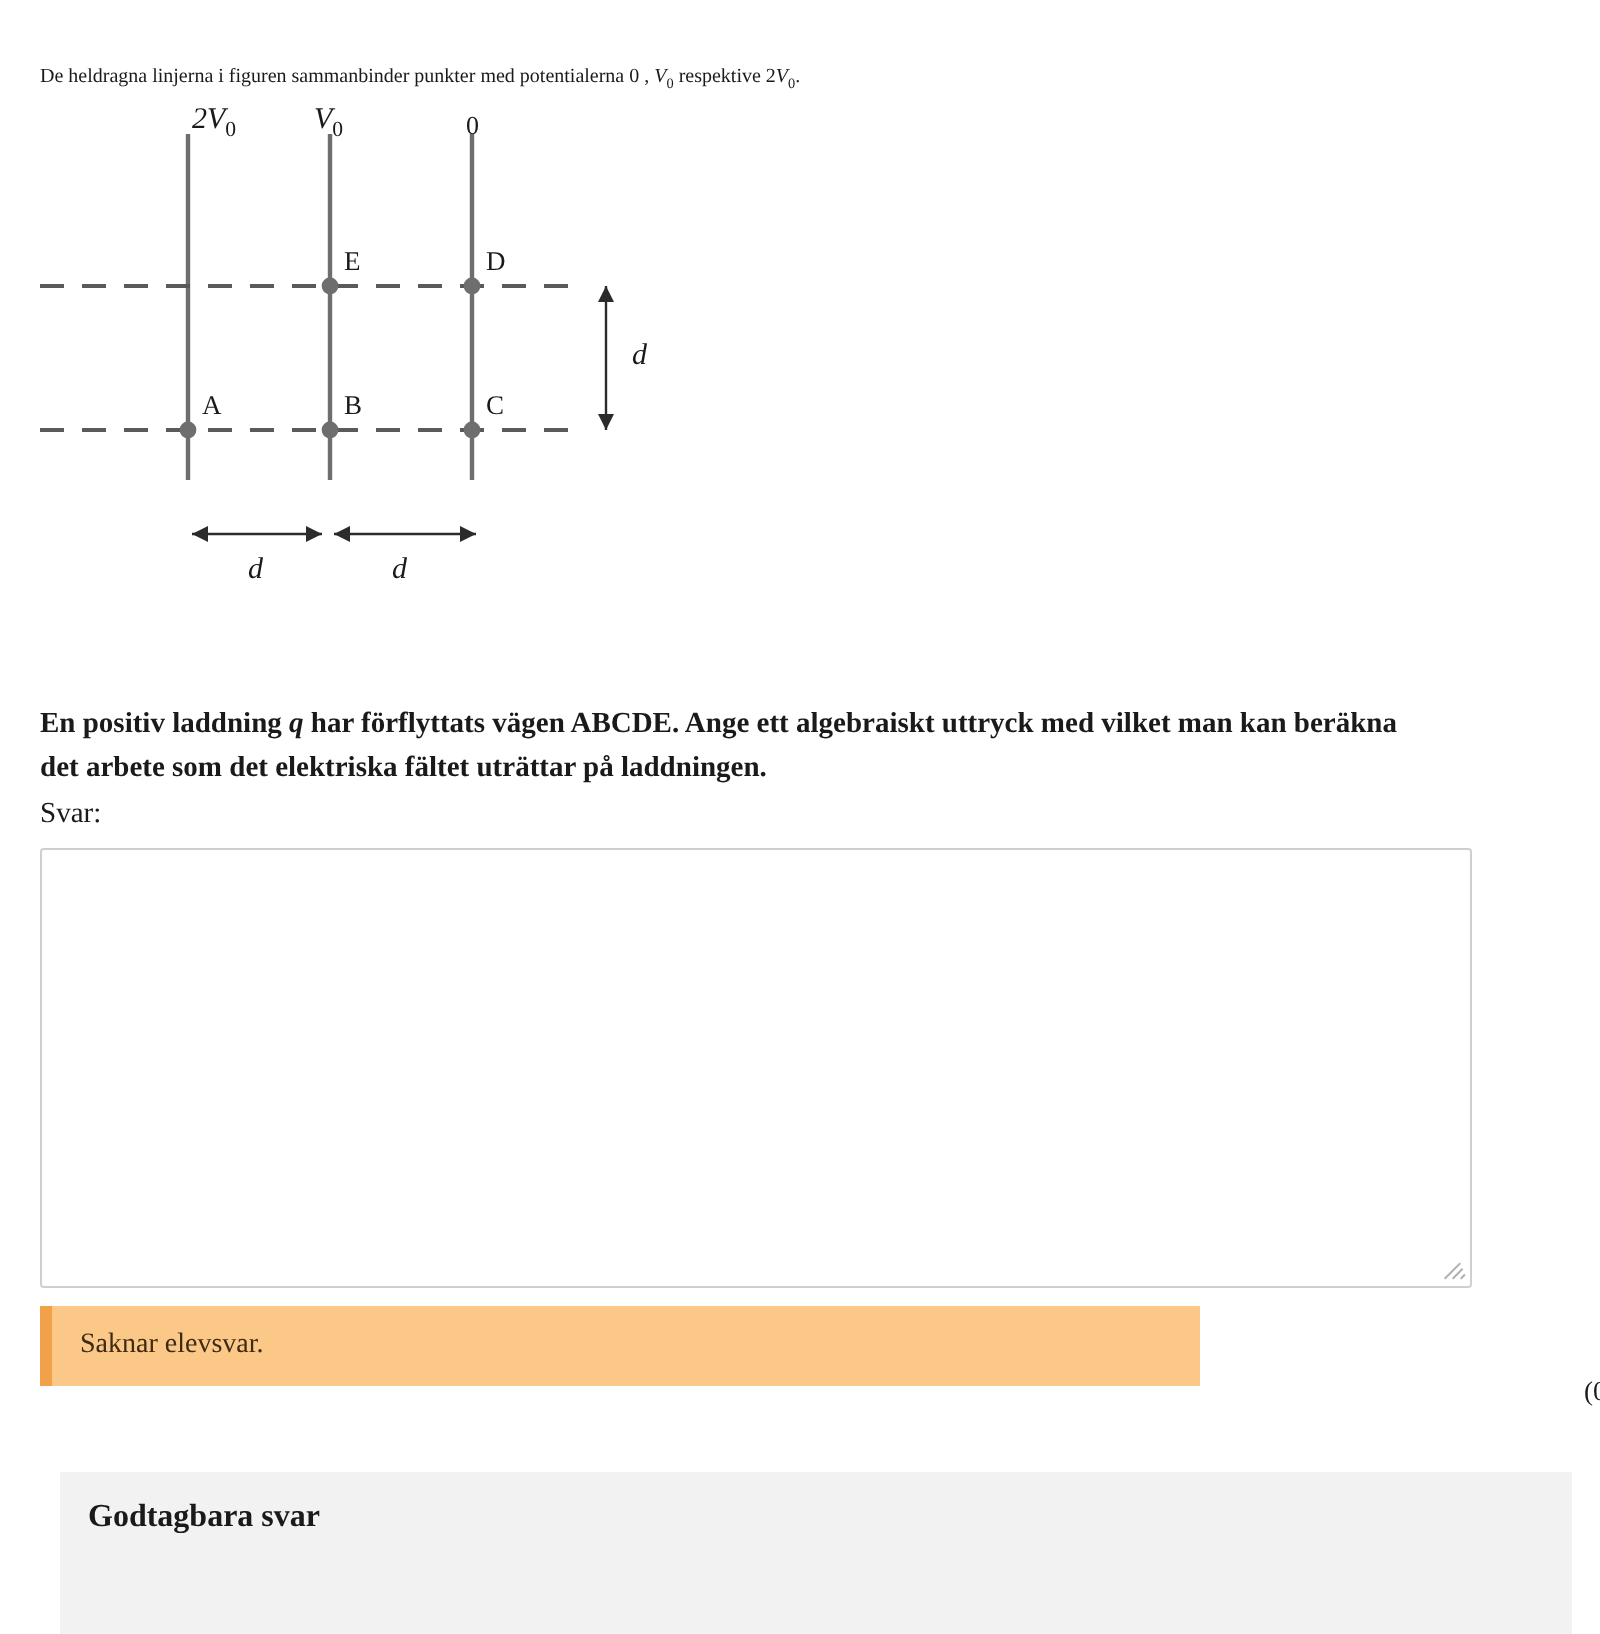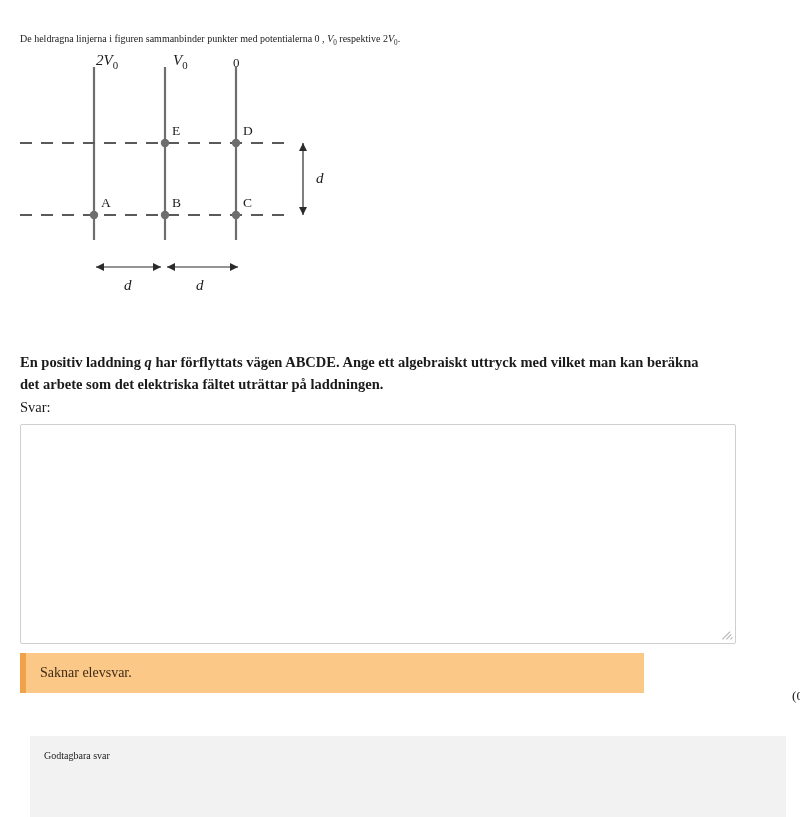--- a/index.html
+++ b/index.html
@@ -105,21 +105,21 @@
     position: absolute;
     background: #b0b0b0;
     height: 1px;
     transform-origin: 0 0;
   }
   
   .warning {
     position: absolute;
     left: 20px;
     top: 653px;
-    width: 624px;
+    width: 580px;
     height: 40px;
     background: #fbc888;
     border-left: 6px solid #f0a14a;
     display: flex;
     align-items: center;
     padding-left: 14px;
     font-size: 14px;
     color: #3d2b14;
   }
   .score {
@@ -135,22 +135,22 @@
   .accepted {
     position: absolute;
     left: 30px;
     top: 736px;
     width: 756px;
     height: 81px;
     background: #f2f2f2;
     padding: 14px 0 0 14px;
   }
   .accepted-title {
-    font-size: 10px;
-    font-weight: normal;
+    font-size: 16px;
+    font-weight: bold;
     margin-bottom: 7px;
   }
   .accepted-body {
     font-size: 15px;
   }
 </style>
 </head>
 <body>
 
 <div class="page">
@@ -183,21 +183,21 @@
       <line x1="96" y1="225" x2="161" y2="225" stroke="#2b2b2b" stroke-width="1.2"></line>
       <path d="M96 225 l8 -4 l0 8 z" fill="#2b2b2b"></path>
       <path d="M161 225 l-8 -4 l0 8 z" fill="#2b2b2b"></path>
 
       <line x1="167" y1="225" x2="238" y2="225" stroke="#2b2b2b" stroke-width="1.2"></line>
       <path d="M167 225 l8 -4 l0 8 z" fill="#2b2b2b"></path>
       <path d="M238 225 l-8 -4 l0 8 z" fill="#2b2b2b"></path>
     </svg>
 
     <div class="fig-label" style="left:78px; top:10px;margin-left:18px;"><span>2V</span><sub>0</sub></div>
-    <div class="fig-label" style="left:173px; top:10px;text-align:right;"><span>V</span><sub>0</sub></div>
+    <div class="fig-label" style="left:157px; top:10px;text-align:right;"><span>V</span><sub>0</sub></div>
     <div class="fig-label plain" style="left:233px; top:13px;"><span>0</span></div>
 
     <div class="pt-label" style="left:101px; top:153px;">A</div>
     <div class="pt-label" style="left:172px; top:153px;">B</div>
     <div class="pt-label" style="left:243px; top:153px;">C</div>
     <div class="pt-label" style="left:243px; top:81px;">D</div>
     <div class="pt-label" style="left:172px; top:81px;">E</div>
 
     <div class="fig-label" style="left:316px; top:128px;">d</div>
     <div class="fig-label" style="left:124px; top:235px;">d</div>

